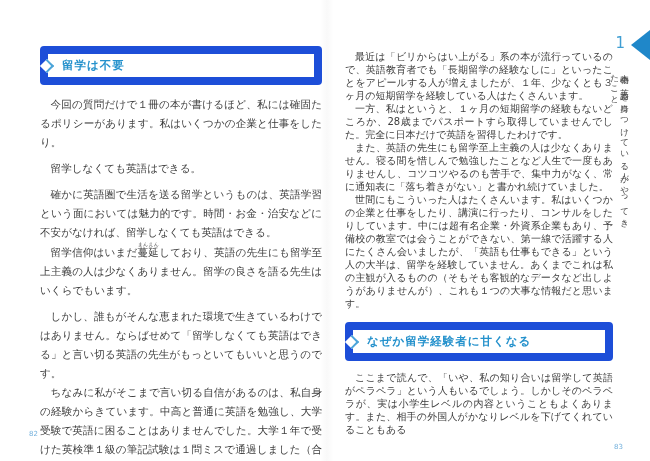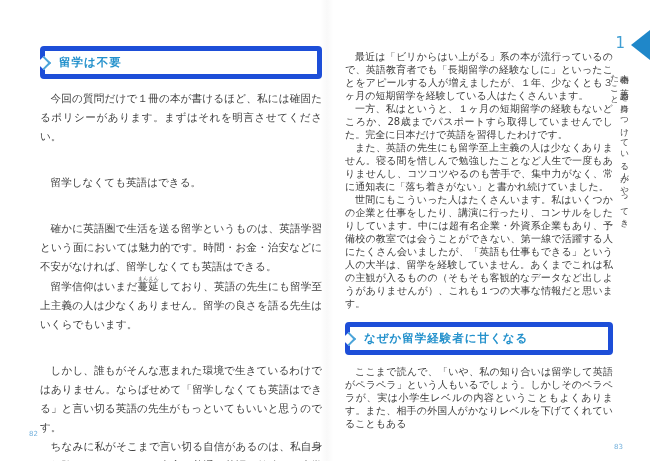--- a/index.html
+++ b/index.html
@@ -17,27 +17,27 @@
   .page-left{left:40px;top:46px;width:282px;}
   .page-right{left:345px;top:50px;width:268px;}
 
   
   .para{
     margin:0;text-indent:1em;text-align:justify;
     color:#3c3c3c;font-weight:500;
   }
   .page-left .para{font-size:10.6px;line-height:19px;}
   .page-right .para{font-size:10px;line-height:13px;}
-  .para.gap{margin-top:27px;}
+  .para.gap{margin-top:7px;}
   ruby rt{font-size:5px;color:#3c3c3c;}
 
   
   .h-box{
     position:relative;box-sizing:border-box;
-    border:5px solid #1d4ed8;border-radius:4px;
+    border:8px solid #1d4ed8;border-radius:4px;
     background:#ffffff;
     padding:5px 8px 5px 14px;
     margin:12px 0 10px 0;
     color:#2491cc;font-weight:bold;font-size:11.5px;line-height:13px;
     letter-spacing:1px;
   }
   .page-body > .h-box:first-child{margin-top:0;}
   .chev{
     position:absolute;left:-6px;top:50%;
     width:8px;height:8px;background:#ffffff;
@@ -67,21 +67,21 @@
 </head>
 <body>
 
 <div class="spread">
 
   <div class="gutter"></div>
 
   <div class="page page-left">
     <div class="page-body">
         <div class="h-box"><span class="chev"></span><span class="h-text">留学は不要</span></div>
-        <p class="para">今回の質問だけで１冊の本が書けるほど、私には確固たるポリシーがあります。まずはそれを明言させてください。</p>
+        <p class="para">今回の質問だけで１冊の本が書けるほど、私には確固たるポリシーがあります。私はいくつかの企業と仕事をしたり。</p>
         <p class="para gap">留学しなくても英語はできる。</p>
         <p class="para gap">確かに英語圏で生活を送る留学というものは、英語学習という面においては魅力的です。時間・お金・治安などに不安がなければ、留学しなくても英語はできる。</p>
         <p class="para">留学信仰はいまだ<ruby>蔓延<rt>まんえん</rt></ruby>しており、英語の先生にも留学至上主義の人は少なくありません。留学の良さを語る先生はいくらでもいます。</p>
         <p class="para gap">しかし、誰もがそんな恵まれた環境で生きているわけではありません。ならばせめて「留学しなくても英語はできる」と言い切る英語の先生がもっといてもいいと思うのです。</p>
         <p class="para">ちなみに私がそこまで言い切る自信があるのは、私自身の経験からきています。中高と普通に英語を勉強し、大学受験で英語に困ることはありませんでした。大学１年で受けた英検準１級の筆記試験は１問ミスで通過しました（合格ラインは7割。ちなみに２次試験に寝坊して欠席したので、最終結果は不合格でしたが）。</p>
       </div>
   </div>
 
   <div class="page page-right">
     <div class="page-body">

